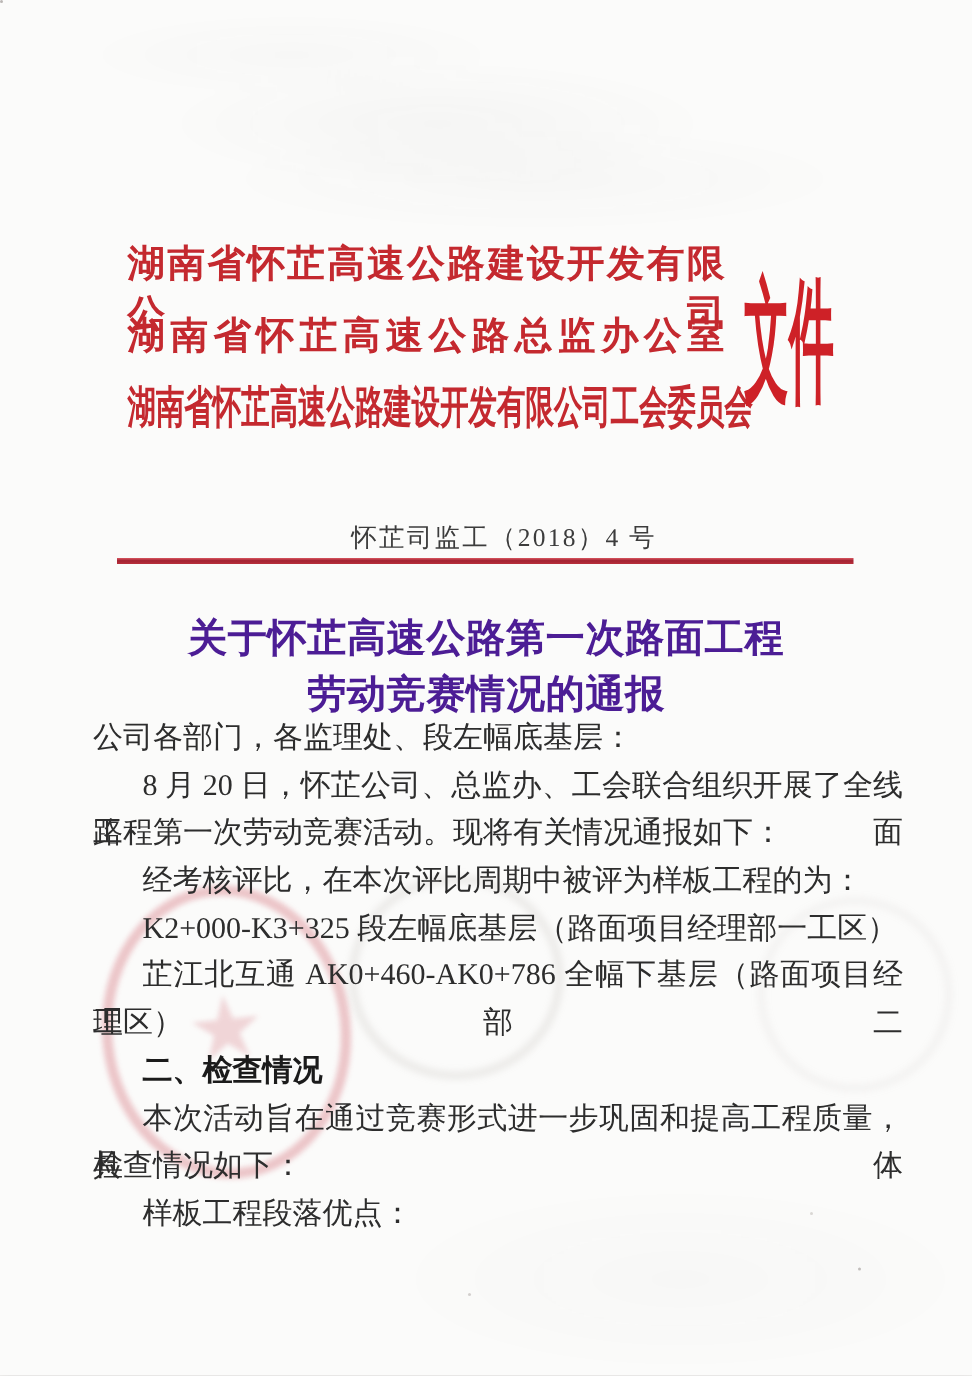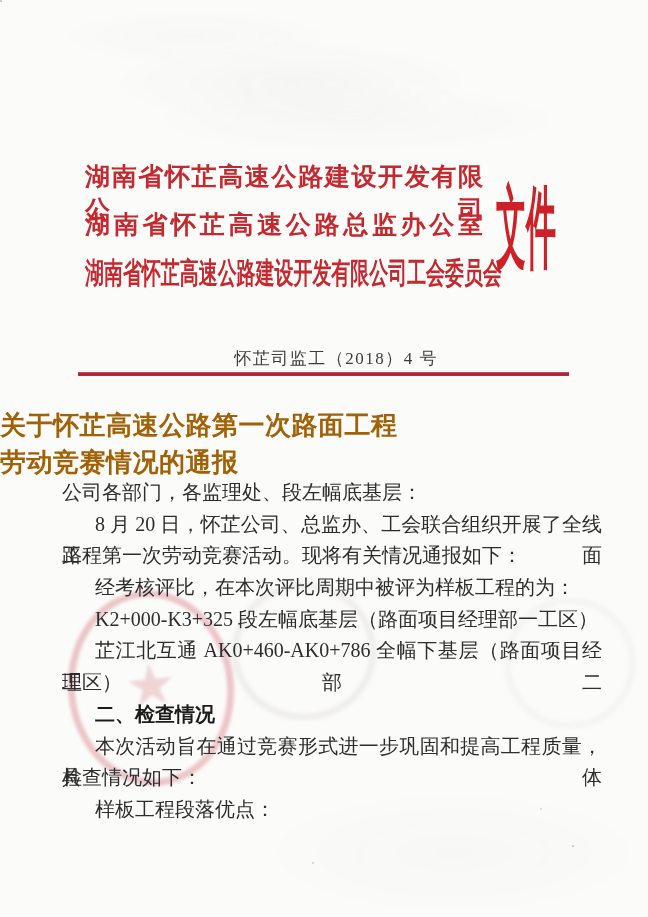--- a/index.html
+++ b/index.html
@@ -29,22 +29,22 @@
   .org-line.condensed{width:525px; text-align:left; text-align-last:left; white-space:nowrap;
     transform:scale(.758,1.18); transform-origin:left center;}
   .doc-type{position:absolute; left:496px; top:183px; color:#ce2127; font-weight:bold;
     font-size:60px; line-height:60px; white-space:nowrap;
     transform:scale(.5,1.5); transform-origin:left top;}
   .doc-number{position:absolute; left:12px; top:347px; width:100%; text-align:center;
     font-size:17px; color:#3c3c3c; letter-spacing:1.5px;}
   .red-line{position:absolute; left:78px; top:372px; width:491px; height:4px;
     background:linear-gradient(to bottom,#d85660 0%, #a32231 45%, #b8303c 100%);}
   
-  .doc-title{position:absolute; left:0; top:407px; width:100%; 
-    color:#a16207; font-weight:bold; font-size:26px; line-height:37px; letter-spacing:.5px;}
+  .doc-title{position:absolute; left:0; top:407px; width:100%; text-align:center;
+    color:#4c1d95; font-weight:bold; font-size:26px; line-height:37px; letter-spacing:.5px;}
   
   .body-lines{position:absolute; left:62px; top:477px; width:540px;
     font-size:20px; color:#2d2d2d;}
   .line{height:31.7px; line-height:31.7px; text-align:left; overflow:visible;}
   .line.indent{text-indent:33px;}
   .line.bold{font-family:"Liberation Sans", sans-serif; font-weight:bold; color:#1b1b1b;}
   .line.jfull{text-align:justify; text-align-last:justify; text-justify:inter-character;}
   
   .seal-red{position:absolute; left:68px; top:590px; width:152px; height:182px;
     border:7px solid rgba(196,62,74,.28); border-radius:50%;

